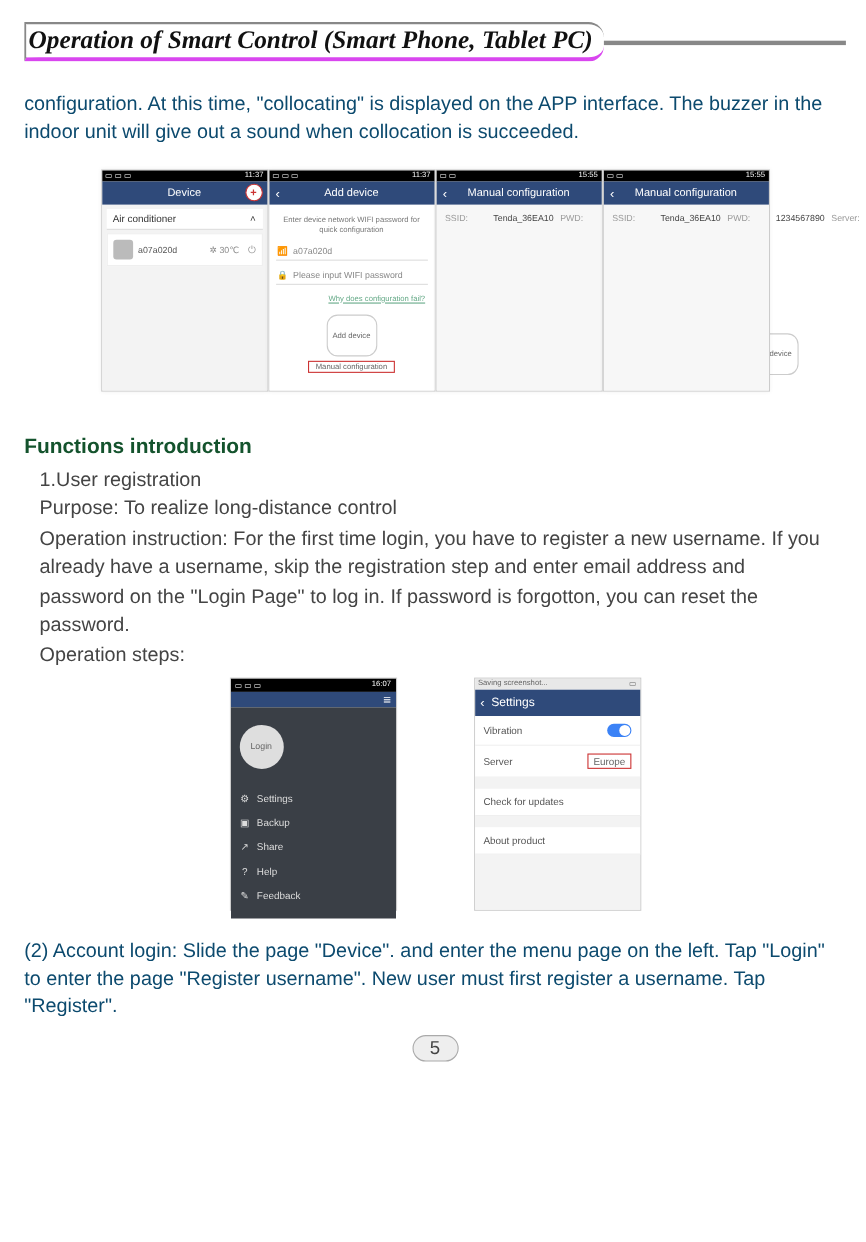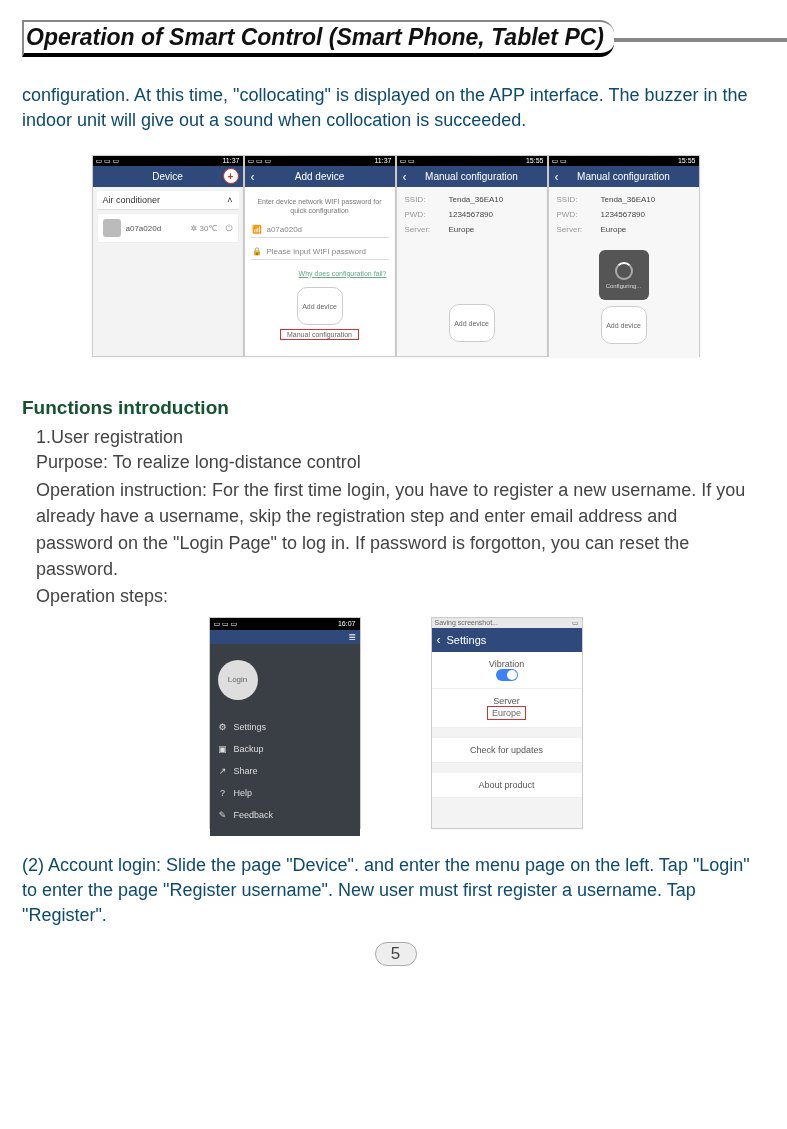--- a/index.html
+++ b/index.html
@@ -19,25 +19,26 @@
     margin-bottom: 26px;
   }
   .title-bar {
     display: inline-block;
     font-size: 23px;
     font-weight: bold;
     font-style: italic;
     color: #111;
     border: 2px solid #888;
     border-right: none;
-    border-bottom: 4px solid #000000;
+    border-bottom: 4px solid #d946ef;
     padding: 2px 10px 2px 2px;
     border-radius: 0 14px 14px 0;
     background: #fff;
     position: relative;
+    font-family: Liberation Serif, serif;
   }
   .title-bar::after {
     content: "";
     position: absolute;
     left: 100%;
     top: 50%;
     height: 4px;
     width: 220px;
     background: #888;
   }
@@ -114,21 +115,21 @@
   }
   .wifi-icon::before{content:"\1F4F6";font-size:8px;}
   .lock-icon::before{content:"\1F512";font-size:8px;}
   .link{font-size:7px;color:#6a8;text-decoration:underline;align-self:flex-end;margin-top:4px;}
   .bottom-area{margin-top:auto;display:flex;flex-direction:column;align-items:center;gap:4px;padding-bottom:6px;}
   .round-btn{
     width:44px;height:36px;border:1px solid #ccc;border-radius:10px;background:#fff;
     display:flex;align-items:center;justify-content:center;font-size:7px;color:#666;
   }
   .manual-link{font-size:7px;color:#666;border:1px solid #c33;padding:1px 6px;}
-  .manual-body{background:#f7f7f7;flex:1;padding:8px;display:flex;flex-direction:column;gap:6px;}
+  .manual-body{background:#f7f7f7;flex:1;padding:8px;display:flex;flex-direction:row;gap:6px;}
   .kv{display:flex;font-size:8px;color:#777;gap:10px;}
   .kv .k{width:34px;color:#999;}
   .kv .v{flex:1;color:#444;}
   .config-box{
     align-self:center;margin-top:10px;width:50px;height:50px;background:#555;border-radius:6px;
     color:#ddd;font-size:6px;display:flex;flex-direction:column;align-items:center;justify-content:center;gap:3px;
   }
   .spinner{width:14px;height:14px;border:2px solid #aaa;border-top-color:#fff;border-radius:50%;}
   .section-head{
     font-size:19px;font-weight:bold;color:#14532d;margin:10px 0 8px 0;
@@ -146,21 +147,21 @@
   .drawer-header{background:#000;color:#fff;padding:2px 4px;display:flex;justify-content:space-between;font-size:7px;}
   .menu-icon{font-size:12px;color:#fff;margin-left:auto;}
   .drawer-top{background:#2f4a7a;height:14px;display:flex;align-items:center;justify-content:flex-end;padding:0 4px;}
   .drawer-item{display:flex;align-items:center;gap:6px;font-size:9px;color:#ddd;}
   .drawer-ico{width:10px;text-align:center;}
   .settings-body{background:#f3f3f3;flex:1;display:flex;flex-direction:column;}
   .settings-bar{background:#2f4a7a;color:#fff;padding:5px;display:flex;align-items:center;gap:6px;font-size:11px;}
   .settings-bar .back{font-size:12px;}
   .set-row{
     background:#fff;padding:7px 8px;font-size:9px;color:#555;
-    display:flex;justify-content:space-between;align-items:center;border-bottom:1px solid #eee;flex-direction:column;
+    display:flex;justify-content:space-between;align-items:center;border-bottom:1px solid #eee;
   }
   .gap-row{height:10px;background:#f3f3f3;}
   .toggle{width:22px;height:12px;border-radius:6px;background:#3b82f6;position:relative;}
   .toggle::after{content:"";position:absolute;right:1px;top:1px;width:10px;height:10px;background:#fff;border-radius:50%;}
   .server-val{font-size:9px;color:#666;border:1px solid #c33;padding:1px 4px;}
   .page-num{
     width:40px;margin:14px auto 0;text-align:center;font-size:17px;color:#444;
     border:1px solid #aaa;border-radius:14px;padding:1px 0;background:#eee;
   }
   .statusbar-light{background:#e8e8e8;color:#666;font-size:7px;padding:1px 3px;display:flex;justify-content:space-between;}

